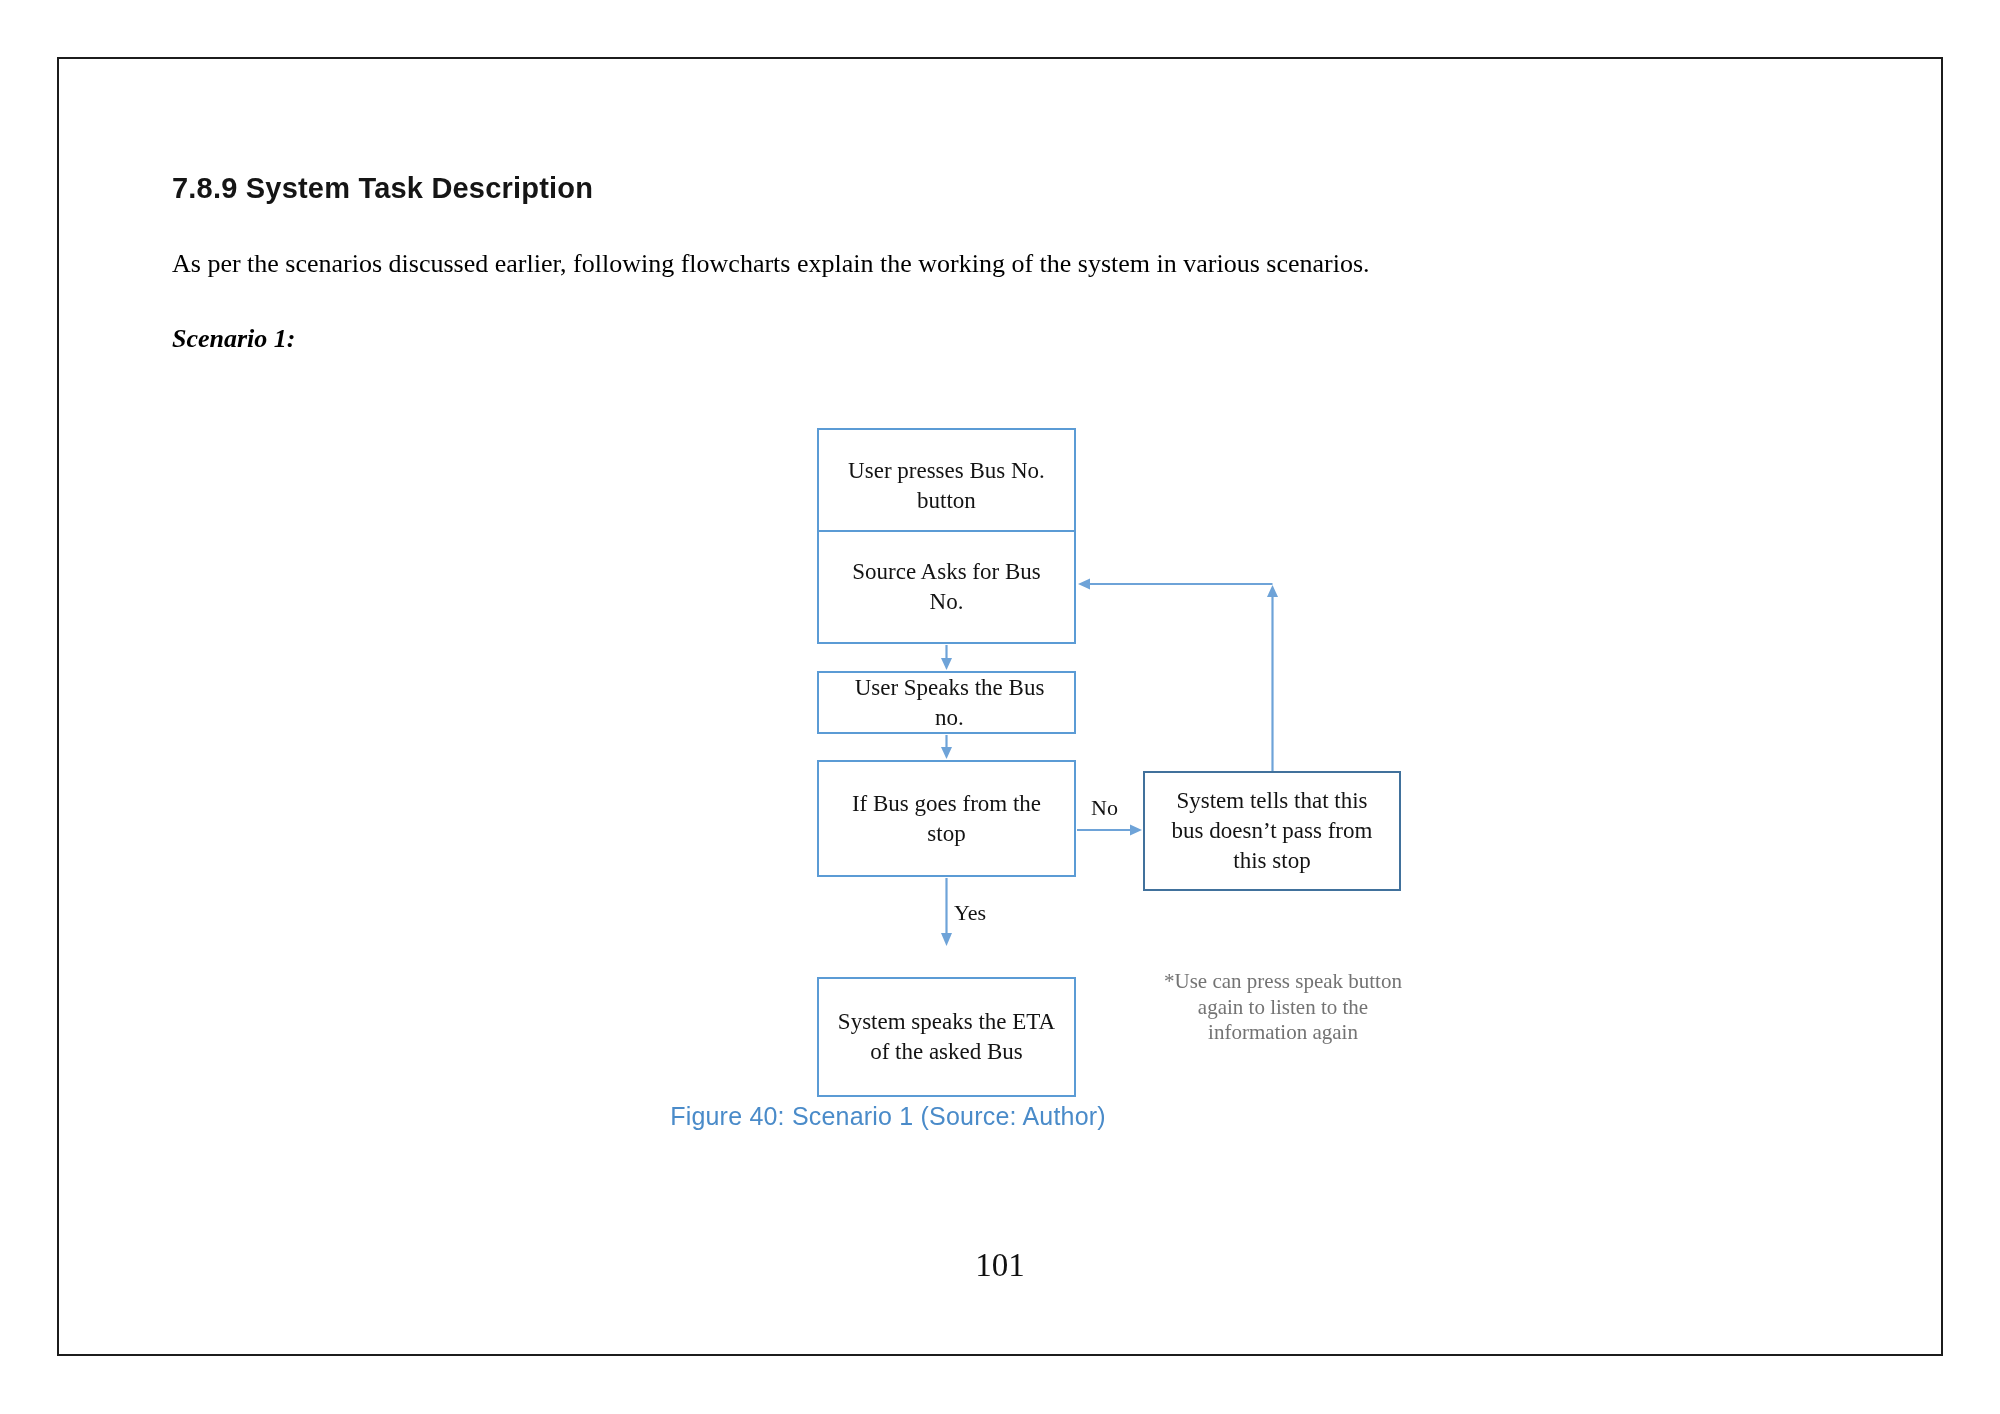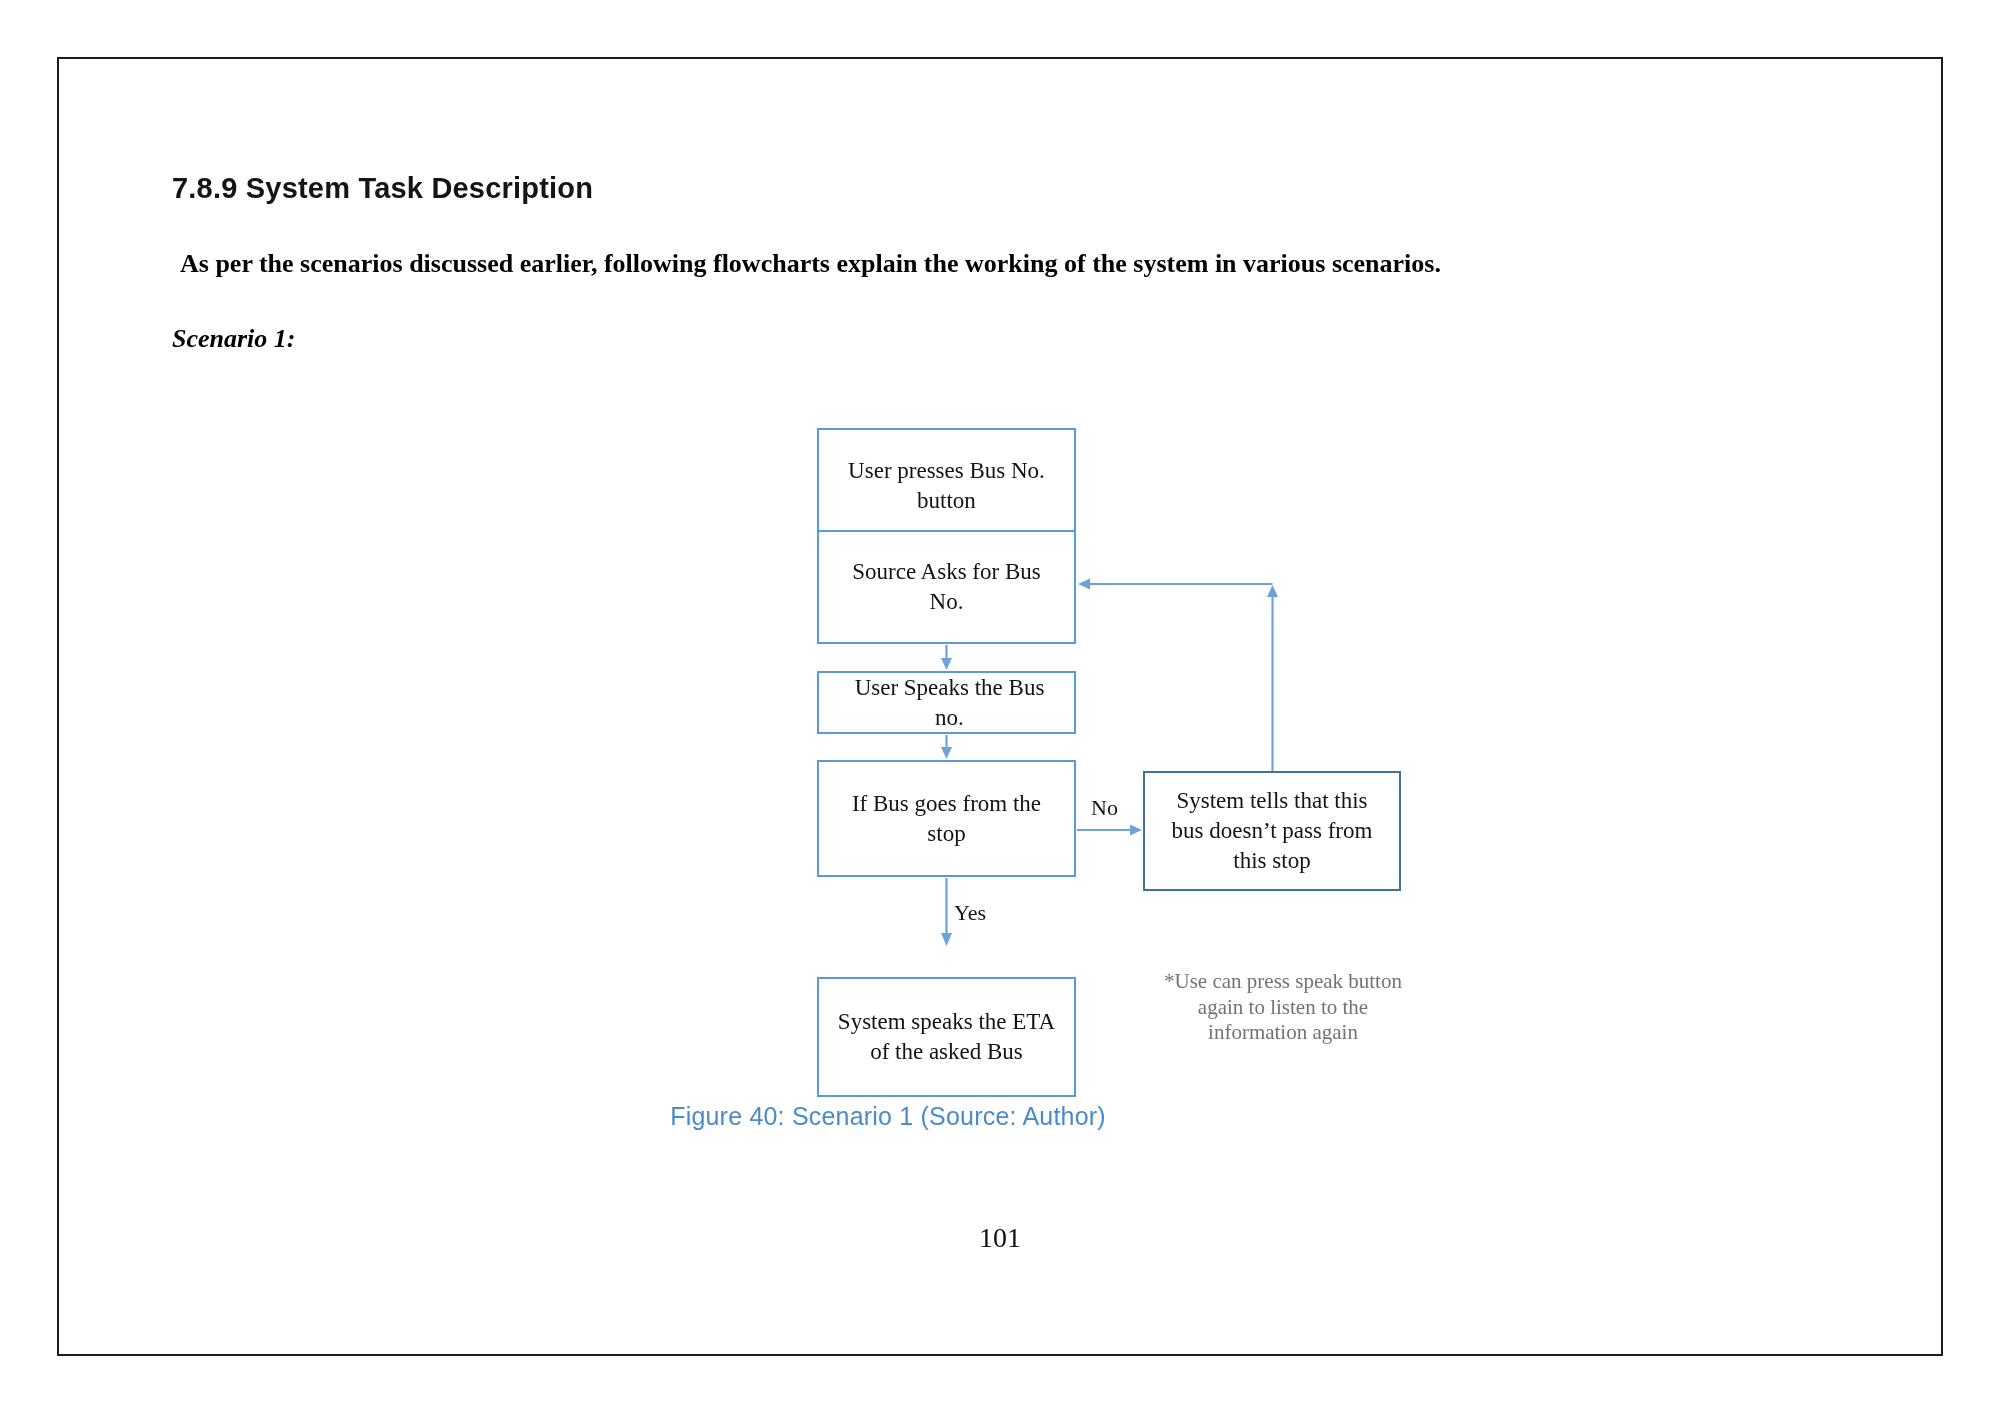--- a/index.html
+++ b/index.html
@@ -11,23 +11,22 @@
   .page-frame{
     position:absolute;left:57px;top:57px;width:1886px;height:1299px;
     border:2px solid #1c1c1c;background:#fff;box-sizing:border-box;
   }
   .heading{
     position:absolute;left:172px;top:172px;
     font-family:"Liberation Sans",sans-serif;font-weight:bold;
     font-size:29px;color:#151515;letter-spacing:0.2px;white-space:nowrap;
   }
   .intro{
-    position:absolute;left:180px;top:249px;font-size:26px;color:#000;
+    position:absolute;left:172px;top:249px;font-size:26px;color:#000;
     white-space:nowrap;
-    font-weight:bold;
   }
   .scenario{
     position:absolute;left:172px;top:324px;font-size:26px;
     font-weight:bold;font-style:italic;white-space:nowrap;
   }
   .fc-box{
     position:absolute;background:#fff;border:2px solid var(--box-border,#5b9bd5);
     box-sizing:border-box;display:flex;align-items:center;justify-content:center;
     text-align:center;font-size:23px;line-height:1.3;color:#131313;
     white-space:pre-line;padding:2px;
@@ -53,22 +52,22 @@
   .flow-note{
     position:absolute;left:1138px;top:969px;width:290px;text-align:center;
     font-size:21px;line-height:1.22;color:#737373;white-space:pre-line;
   }
   .caption{
     position:absolute;left:57px;top:1102px;width:1662px;text-align:center;
     font-family:"Liberation Sans",sans-serif;font-size:25px;
     color:var(--caption-text,#4a8bc9);letter-spacing:0.2px;
   }
   .page-number{
-    position:absolute;left:57px;top:1222px;width:1886px;text-align:center;
-    font-size:28px;color:#111;
+    position:absolute;left:57px;top:1247px;width:1886px;text-align:center;
+    font-size:33px;color:#111;
   }
 </style>
 </head>
 <body>
 
 <div class="page-frame"></div>
 
 <div class="heading">7.8.9 System Task Description</div>
 <div class="intro">As per the scenarios discussed earlier, following flowcharts explain the working of the system in various scenarios.</div>
 <div class="scenario">Scenario 1:</div>

